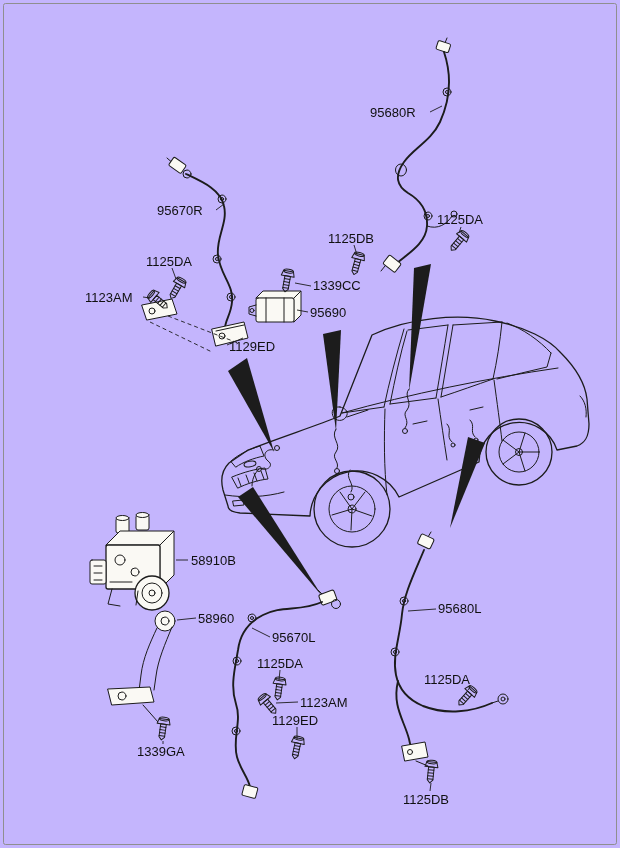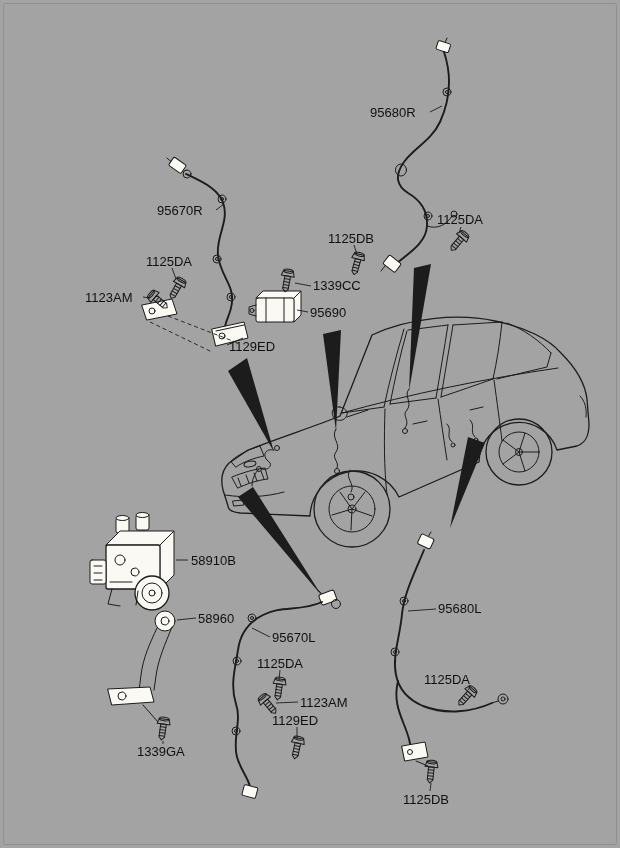--- a/index.html
+++ b/index.html
@@ -1,18 +1,18 @@
 <!DOCTYPE html>
 <html><head>
 <meta charset="utf-8">
 <style>
   html,body{margin:0;padding:0;background:#e8e8e4;}
   .page{
     position:relative;width:620px;height:848px;margin:0 auto;
-    background:#a3a3a3;overflow:hidden;
+    background:#c4b5fd;overflow:hidden;
     font-family:"Liberation Sans",sans-serif;
   }
   svg{position:absolute;left:0;top:0;}
   .ln{stroke:#1c1c1c;fill:none;stroke-width:1.3;stroke-linecap:round;stroke-linejoin:round;}
   .thin{stroke:#1c1c1c;fill:none;stroke-width:1;stroke-linecap:round;stroke-linejoin:round;}
   .wire{stroke:#1c1c1c;fill:none;stroke-width:1.9;stroke-linecap:round;stroke-linejoin:round;}
   .blk{fill:#1c1c1c;stroke:none;}
   .leader{stroke:#1c1c1c;stroke-width:0.9;fill:none;}
   .dash{stroke:#1c1c1c;stroke-width:0.9;fill:none;stroke-dasharray:4 3;}
   .lbl{font-family:"Liberation Sans",sans-serif;font-size:13px;fill:#101010;}

